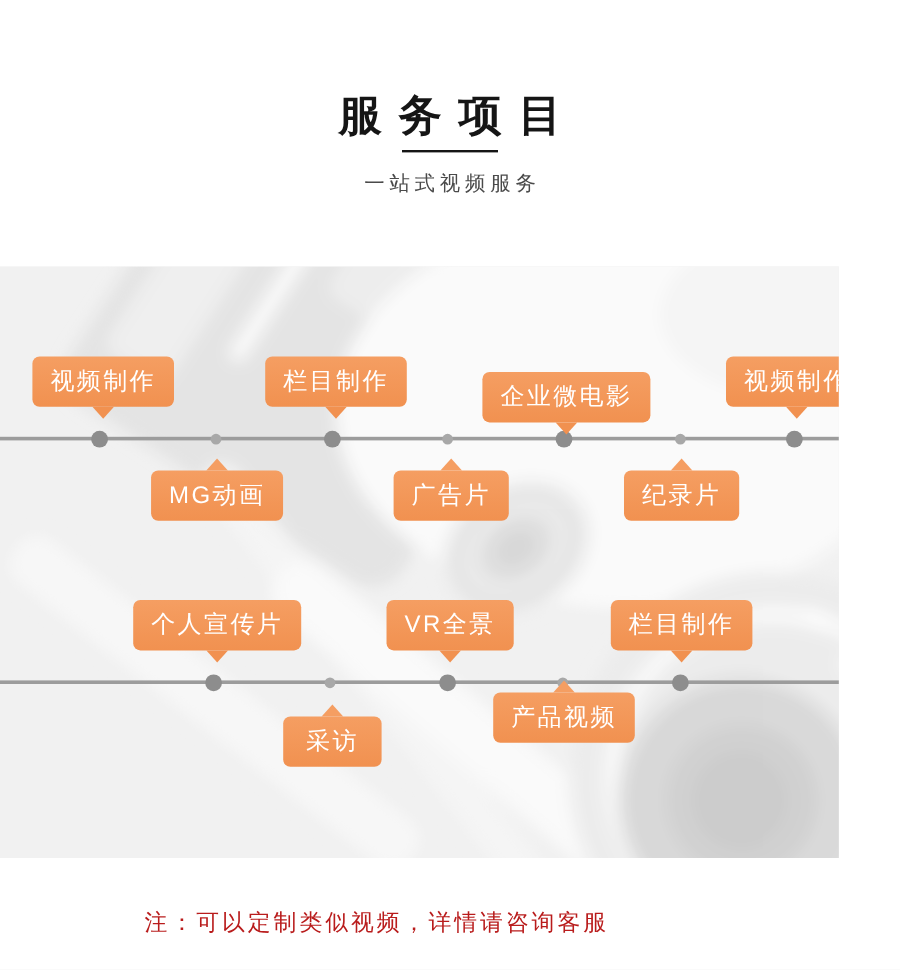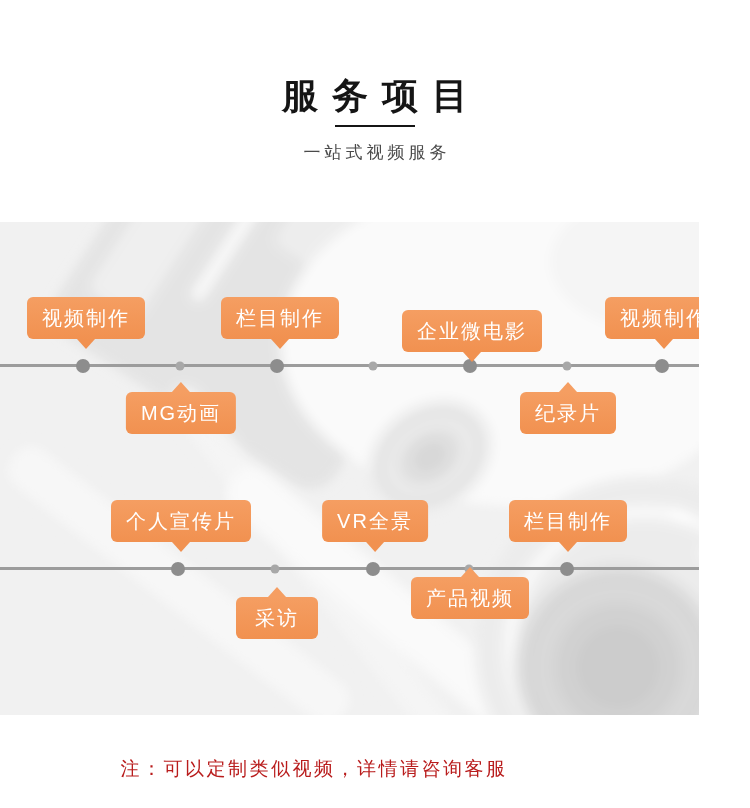--- a/index.html
+++ b/index.html
@@ -173,20 +173,21 @@
   <div class="dot big" style="left:373px; top:346.5px;"></div>
   <div class="dot small" style="left:469px; top:346.5px;"></div>
   <div class="dot big" style="left:567px; top:346.5px;"></div>
 
   <div class="tag point-down" style="left:86px;  top:75px;">视频制作</div>
   <div class="tag point-down" style="left:280px; top:75px;">栏目制作</div>
   <div class="tag point-down" style="left:472px; top:75px;margin-top:13px;">企业微电影</div>
   <div class="tag point-down" style="left:664px; top:75px;">视频制作</div>
 
   <div class="tag point-up" style="left:181px; top:170px;">MG动画</div>
+  <div class="tag point-up" style="left:376px; top:170px;">广告片</div>
   <div class="tag point-down" style="left:181px; top:278px;">个人宣传片</div>
 
   <div class="tag point-up" style="left:568px; top:170px;">纪录片</div>
   <div class="tag point-down" style="left:375px; top:278px;text-align:center;">VR全景</div>
   <div class="tag point-down" style="left:568px; top:278px;">栏目制作</div>
 
   <div class="tag point-up" style="left:277px; top:375px;">采访</div>
   <div class="tag point-up" style="left:470px; top:355px;">产品视频</div>
 
 </div>

